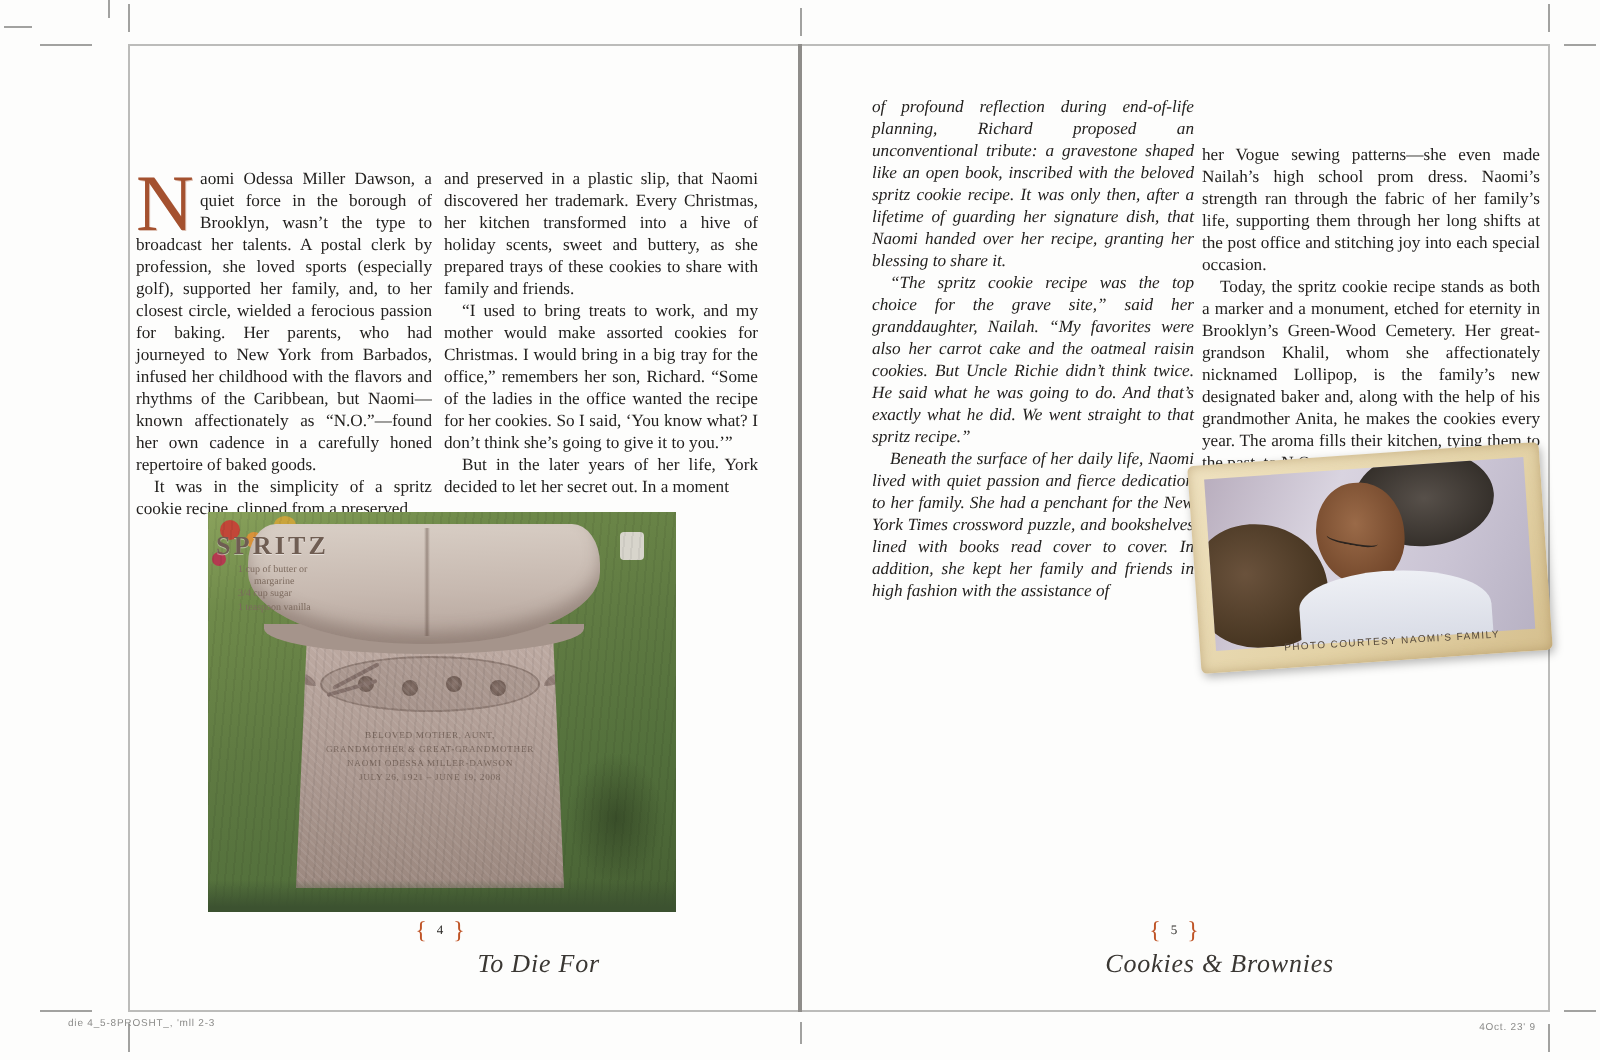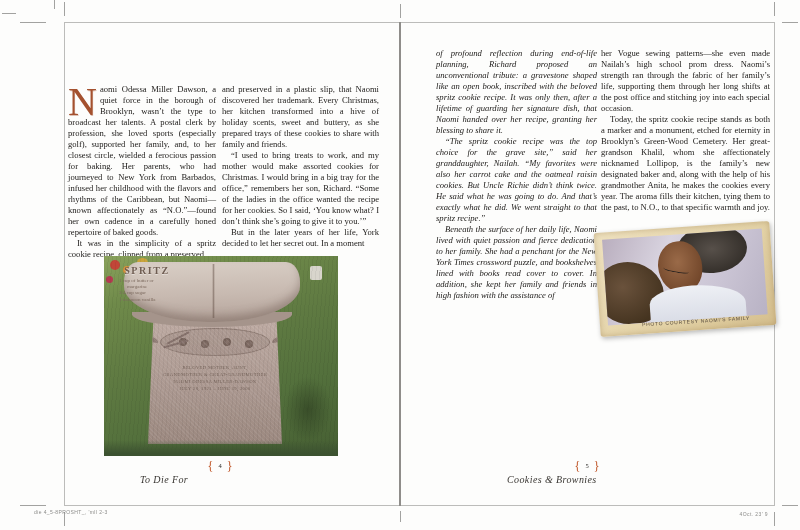--- a/index.html
+++ b/index.html
@@ -68,21 +68,21 @@
     background:linear-gradient(90deg, rgba(90,70,60,0), rgba(90,70,60,0.45), rgba(90,70,60,0));
   }
   .bk-under {
     position:absolute; left:28px; top:56px; width:160px; height:15px;
     background:#a5948b; border-radius:0 0 50% 50% / 0 0 85% 85%; z-index:1;
   }
   .bk-col { position:absolute; top:9px; width:78px; z-index:3; color:#7c6a5e; }
   .bk-col.left  { left:4px; }
   .bk-col.right { left:94px; }
   .bk-title {
-    text-align:center; font-size:10px; letter-spacing:1.6px; font-weight:bold;
+    text-align:left; font-size:13px; letter-spacing:1.6px; font-weight:bold;
     color:#6f5d52; text-shadow:0 0.5px 0 rgba(255,255,255,0.45);
   }
   .bk-lines { font-size:5px; line-height:6.2px; margin-top:2px; padding-left:11px; text-align:left; }
   .pedestal {
     position:absolute; left:44px; top:64px; width:134px; height:124px;
     background:linear-gradient(180deg,#bdaaa2 0%,#ab9890 55%,#9b887f 100%);
     clip-path:polygon(4% 0, 96% 0, 100% 100%, 0% 100%); z-index:0;
   }
   .pedestal::after {
     content:""; position:absolute; inset:0;
@@ -136,22 +136,22 @@
     position:absolute; left:642px; top:317px; width:140px; transform:rotate(-3.5deg);
     font-family:"Liberation Sans", sans-serif; font-size:5px; letter-spacing:0.7px;
     color:#55493c; text-transform:uppercase;
   }
 
   
   .folio { position:absolute; width:120px; text-align:center; top:456px; }
   .folio .brace { font-size:12px; color:#bf5426; }
   .folio .num { font-size:6.5px; color:#2e2c29; margin:0 5px; position:relative; top:-2px; }
   .folio-label {
-    position:absolute; width:160px; text-align:left; top:474px;
-    font-style:italic; font-size:10px; color:#3a3733; letter-spacing:0.4px;
+    position:absolute; width:160px; text-align:right; top:474px;
+    font-style:italic; font-size:13px; color:#3a3733; letter-spacing:0.4px;
   }
   .folio.left { left:160px; }   .folio-label.left { left:140px; }
   .folio.right { left:527px; }  .folio-label.right { left:507px; }
 </style>
 </head>
 <body>
 
 <div class="sheet">
 
   <div class="trim"></div>
@@ -232,21 +232,21 @@
   </div>
   <div class="folio-label left">To Die For</div>
 
   <div class="col" id="col3">
     <p style="text-indent:0;">of profound reflection during end-of-life planning, Richard proposed an unconventional tribute: a gravestone shaped like an open book, inscribed with the beloved spritz cookie recipe. It was only then, after a lifetime of guarding her signature dish, that Naomi handed over her recipe, granting her blessing to share it.</p>
     <p>“The spritz cookie recipe was the top choice for the grave site,” said her granddaughter, Nailah. “My favorites were also her carrot cake and the oatmeal raisin cookies. But Uncle Richie didn’t think twice. He said what he was going to do. And that’s exactly what he did. We went straight to that spritz recipe.”</p>
     <p>Beneath the surface of her daily life, Naomi lived with quiet passion and fierce dedication to her family. She had a penchant for the New York Times crossword puzzle, and bookshelves lined with books read cover to cover. In addition, she kept her family and friends in high fashion with the assistance of</p>
   </div>
 
   <div class="col" id="col4">
-    <p style="text-indent:0;">her Vogue sewing patterns—she even made Nailah’s high school prom dress. Naomi’s strength ran through the fabric of her family’s life, supporting them through her long shifts at the post office and stitching joy into each special occasion.</p>
+    <p style="text-indent:0;margin-top:24px;">her Vogue sewing patterns—she even made Nailah’s high school prom dress. Naomi’s strength ran through the fabric of her family’s life, supporting them through her long shifts at the post office and stitching joy into each special occasion.</p>
     <p>Today, the spritz cookie recipe stands as both a marker and a monument, etched for eternity in Brooklyn’s Green-Wood Cemetery. Her great-grandson Khalil, whom she affectionately nicknamed Lollipop, is the family’s new designated baker and, along with the help of his grandmother Anita, he makes the cookies every year. The aroma fills their kitchen, tying them to the past, to N.O., to that specific warmth and joy.</p>
   </div>
 
   <div class="polaroid">
     <div class="pol-img">
       <div class="pol-cat"></div>
       <div class="pol-hair"></div>
       <div class="pol-face"></div>
       <div class="pol-glasses"></div>
       <div class="pol-shirt"></div>

